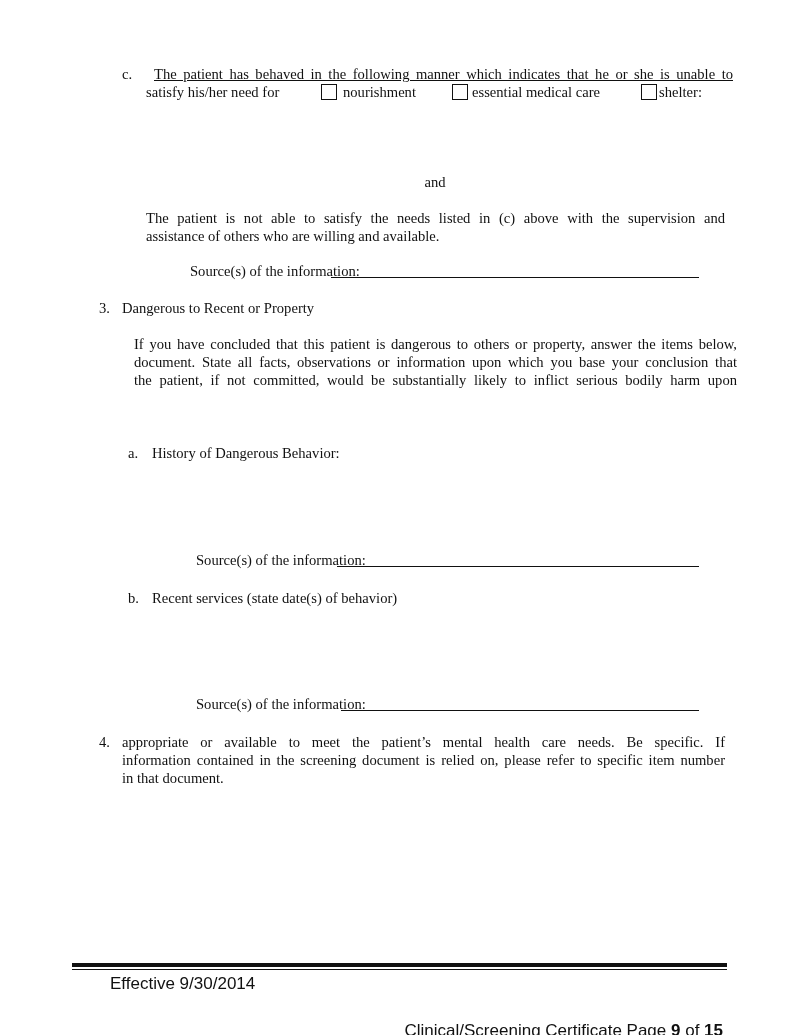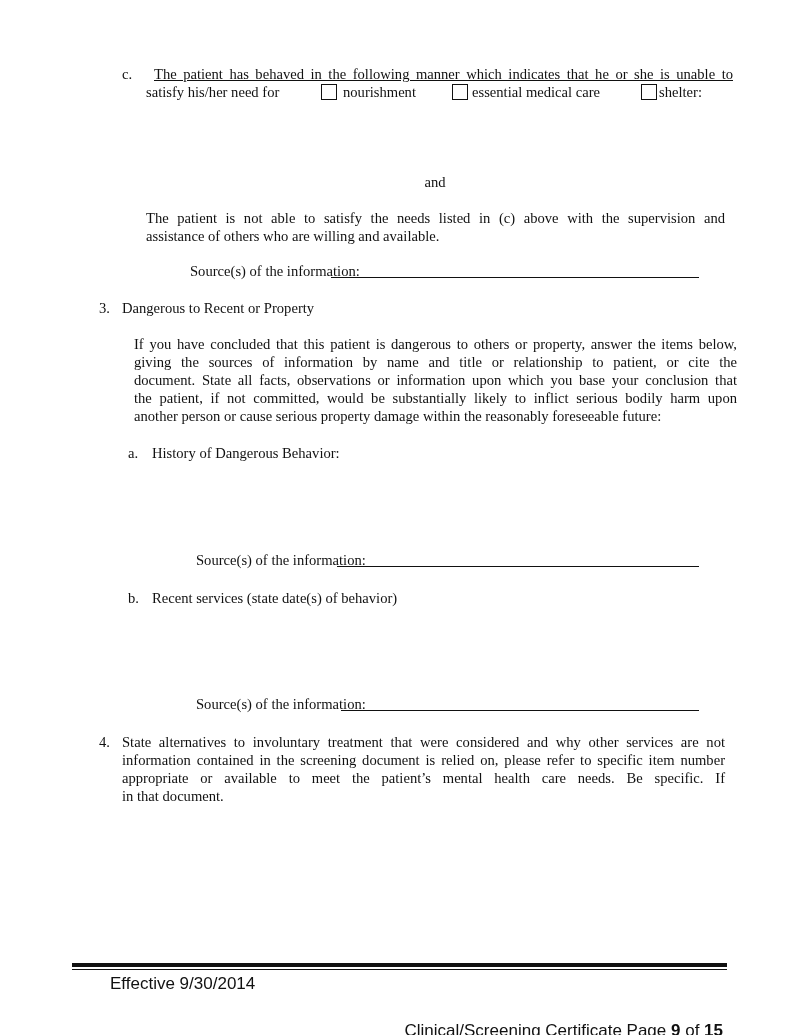--- a/index.html
+++ b/index.html
@@ -53,24 +53,22 @@
 <div class="src-row" style="left:146px; top:262px;">
   <span>Source(s) of the information:</span>
 </div>
 <div class="uline" style="left:331px; top:262px; width:368px; height:15px;"></div>
 
 <div class="abs line" style="left:99px; top:299px;">3.</div>
 <div class="abs line" style="left:122px; top:299px;">Dangerous to Recent or Property</div>
 
 <div class="abs" style="left:122px; top:335px; width:603px;margin-left:12px;">
   <div class="just">If you have concluded that this patient is dangerous to others or property, answer the items below,</div>
-  <div class="just">giving the sources of information by name and title or relationship to patient, or cite the</div>
   <div class="just">document. State all facts, observations or information upon which you base your conclusion that</div>
   <div class="just">the patient, if not committed, would be substantially likely to inflict serious bodily harm upon</div>
-  <div class="plain">another person or cause serious property damage within the reasonably foreseeable future:</div>
 </div>
 
 <div class="abs line" style="left:128px; top:444px;">a.</div>
 <div class="abs line" style="left:152px; top:444px;">History of Dangerous Behavior:</div>
 <div class="abs" style="left:152px; top:466px; width:573px; height:80px;"></div>
 
 <div class="src-row" style="left:152px; top:551px;">
   <span>Source(s) of the information:</span>
 </div>
 <div class="uline" style="left:337px; top:551px; width:362px; height:15px;"></div>
@@ -79,23 +77,22 @@
 <div class="abs line" style="left:152px; top:589px;">Recent services (state date(s) of behavior)</div>
 <div class="abs" style="left:152px; top:611px; width:573px; height:80px;"></div>
 
 <div class="src-row" style="left:152px; top:695px;">
   <span>Source(s) of the information:</span>
 </div>
 <div class="uline" style="left:341px; top:695px; width:358px; height:15px;"></div>
 
 <div class="abs line" style="left:99px; top:733px;">4.</div>
 <div class="abs" style="left:122px; top:733px; width:603px;">
-  <div class="just">State alternatives to involuntary treatment that were considered and why other services are not</div>
+  <div class="just">appropriate or available to meet the patient’s mental health care needs.  Be specific.  If</div>
   <div class="just">information contained in the screening document is relied on, please refer to specific item number</div>
-  <div class="just">appropriate or available to meet the patient’s mental health care needs.  Be specific.  If</div>
   <div class="plain">in that document.</div>
 </div>
 <div class="abs" style="left:122px; top:815px; width:603px; height:130px;"></div>
 
 <div class="rule-thick"></div>
 <div class="rule-thin"></div>
 <div class="footer" style="left:110px;">Effective 9/30/2014</div>
 <div class="footer" style="right:77px;margin-top:47px;"><span>Clinical/Screening Certificate Page </span><b>9</b><span> of </span><b>15</b></div>
 
 </body></html>

